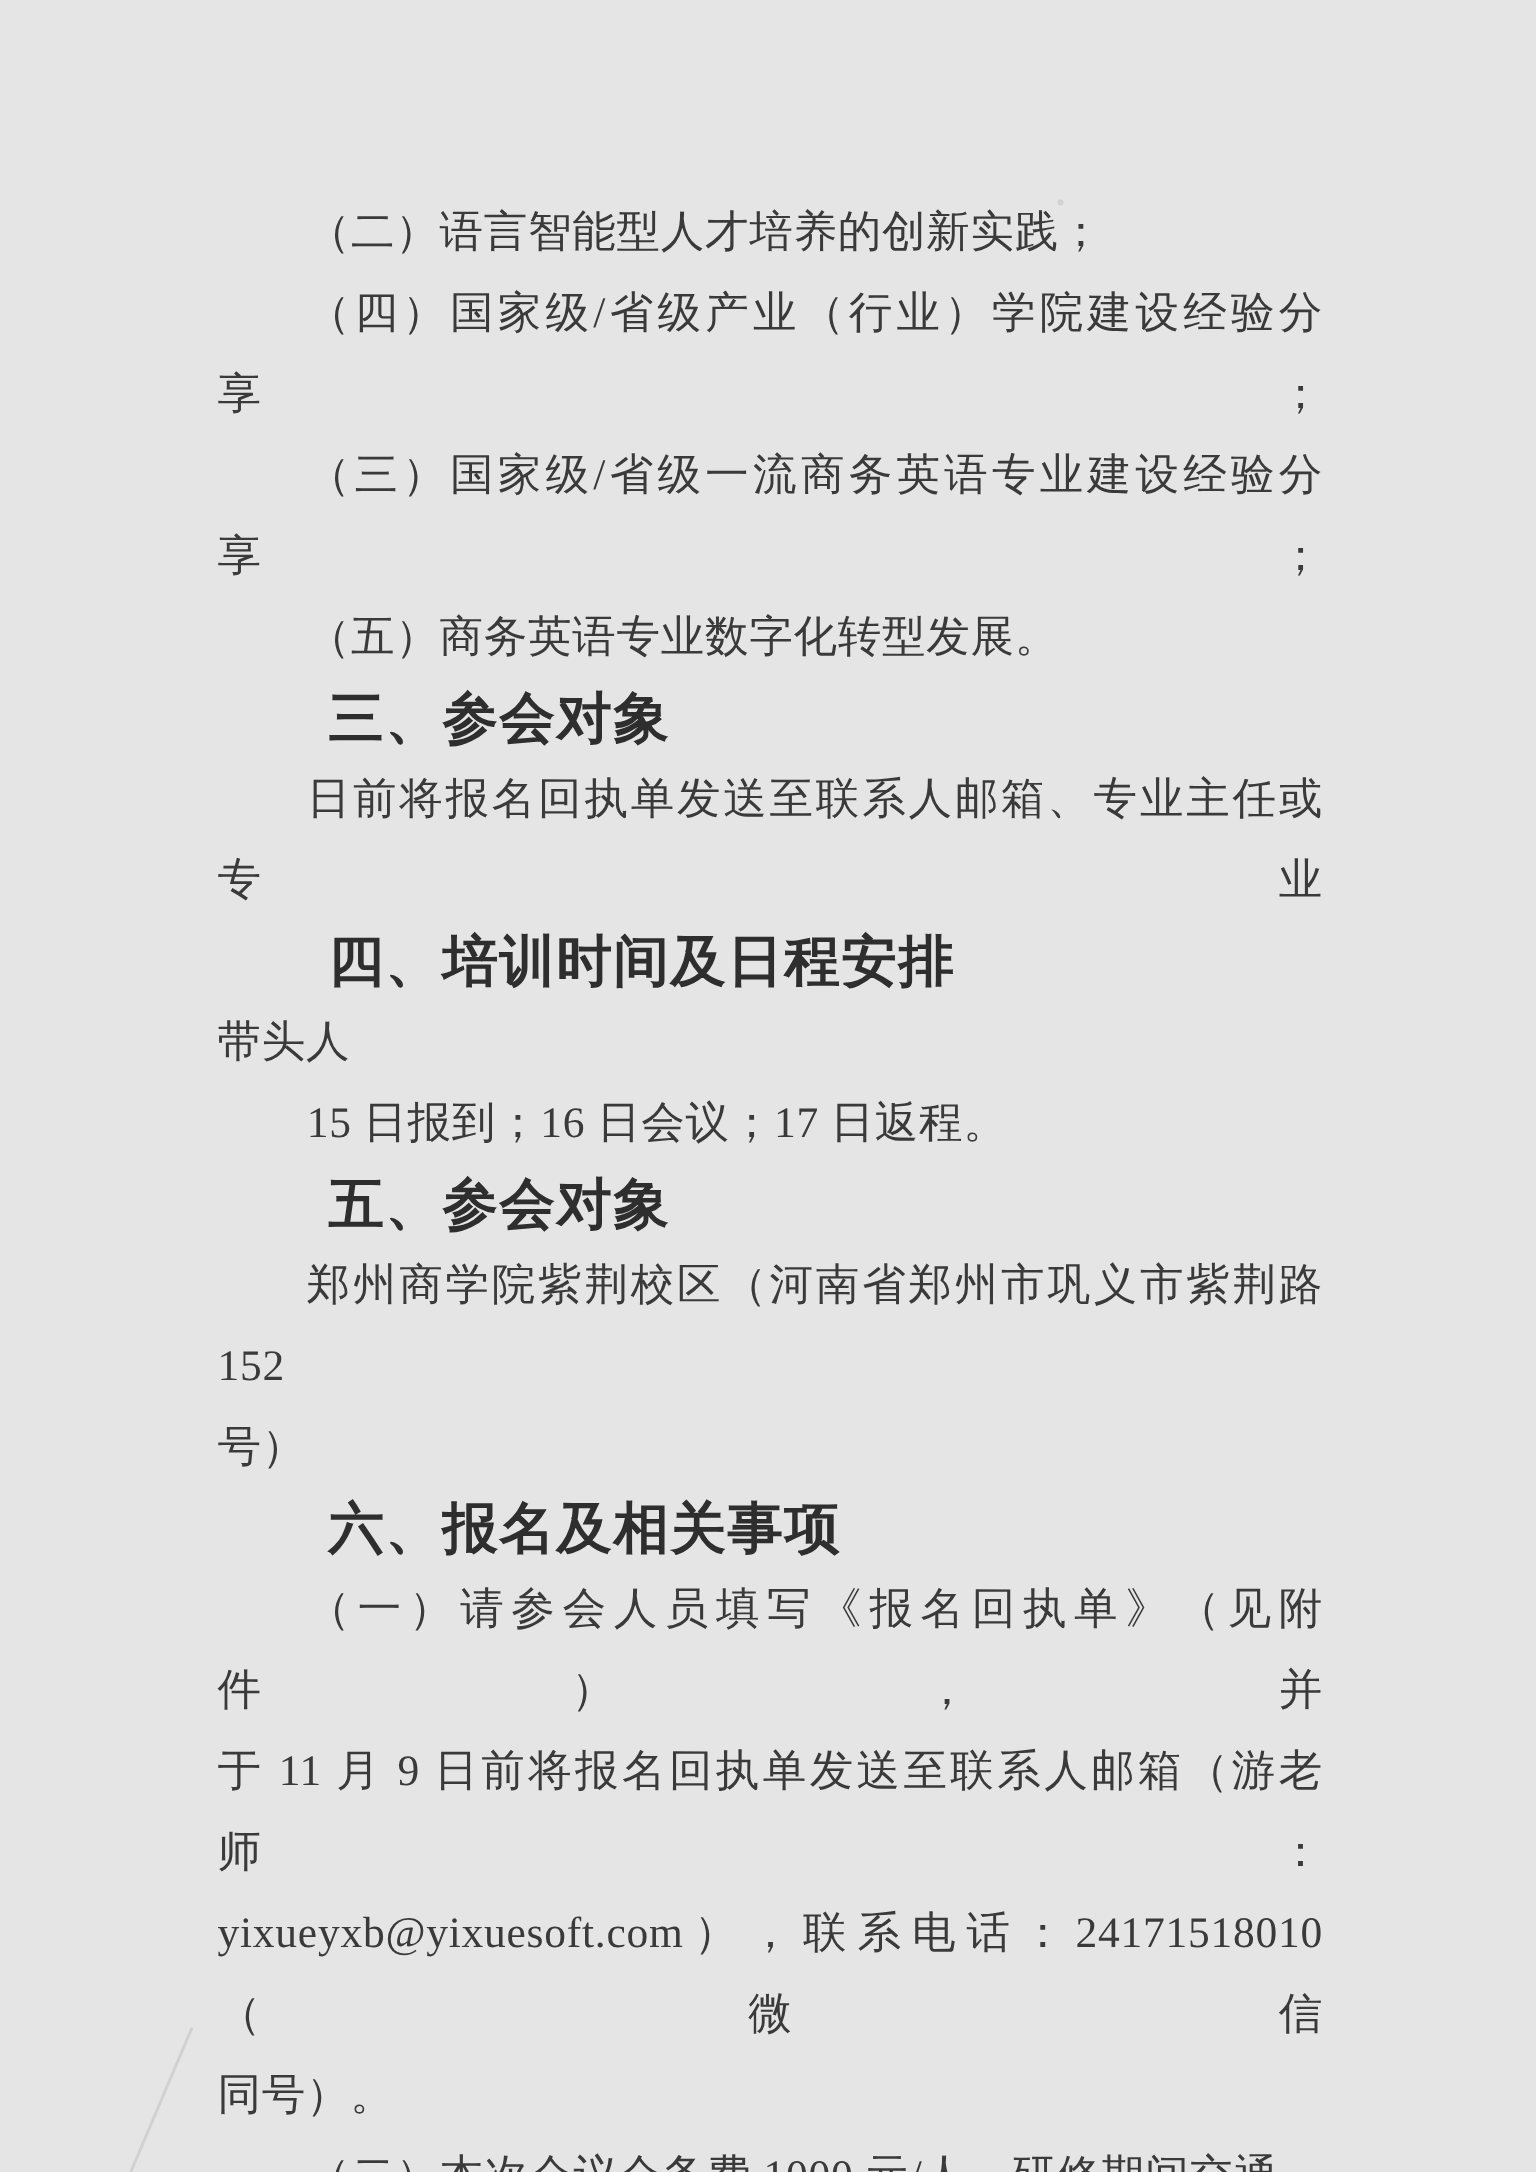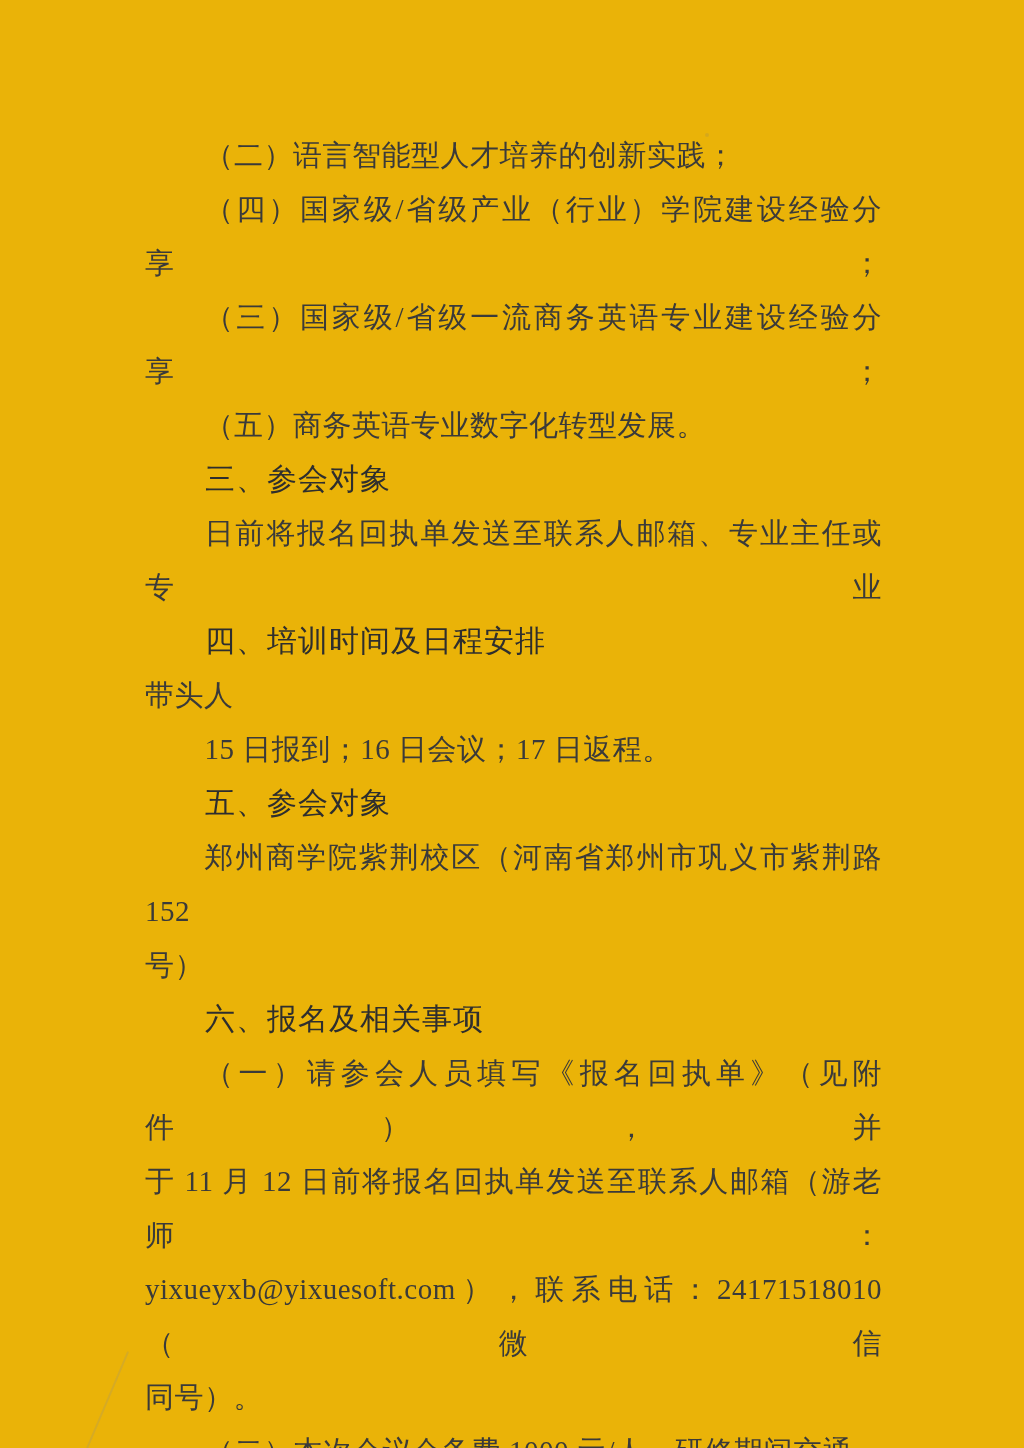--- a/index.html
+++ b/index.html
@@ -7,21 +7,21 @@
     padding: 0;
     width: 1024px;
     height: 1448px;
     background: #fdfdfc;
     overflow: hidden;
   }
   .page {
     position: relative;
     width: 1024px;
     height: 1448px;
-    background: #eab308;
+    background: #e5e5e5;
     font-family: "Liberation Serif", "DejaVu Serif", serif;
     color: #3a3a3a;
   }
   .content {
     position: absolute;
     left: 145px;
     top: 128px;
     width: 737px;
   }
   .line {
@@ -34,22 +34,22 @@
   .line.indent {
     text-indent: 2.05em;
   }
   .line.fill {
     white-space: normal;
     text-align: justify;
     text-align-last: justify;
   }
   .line.heading {
     font-family: "Liberation Sans", "DejaVu Sans", sans-serif;
-    font-weight: 400;
-    font-size: 30px;
+    font-weight: 700;
+    font-size: 37px;
     color: #2e2e2e;
     text-indent: 2em;
     letter-spacing: 1px;
   }
   .scan-artifact {
     position: absolute;
     left: 129px;
     top: 1352px;
     width: 105px;
     height: 2px;
@@ -80,21 +80,21 @@
     <div class="line heading">三、参会对象</div>
     <div class="line indent fill">日前将报名回执单发送至联系人邮箱、专业主任或专业</div>
     <div class="line heading">四、培训时间及日程安排</div>
     <div class="line">带头人</div>
     <div class="line indent">15 日报到；16 日会议；17 日返程。</div>
     <div class="line heading">五、参会对象</div>
     <div class="line indent fill">郑州商学院紫荆校区（河南省郑州市巩义市紫荆路 152</div>
     <div class="line">号）</div>
     <div class="line heading">六、报名及相关事项</div>
     <div class="line indent fill">（一）请参会人员填写《报名回执单》（见附件），并</div>
-    <div class="line fill">于 11 月 12 日前将报名回执单发送至联系人邮箱（游老师：</div>
+    <div class="line fill">于 11 月 9 日前将报名回执单发送至联系人邮箱（游老师：</div>
     <div class="line fill">yixueyxb@yixuesoft.com），联系电话：24171518010（微信</div>
     <div class="line">同号）。</div>
     <div class="line indent fill">（二）本次会议会务费 1000 元/人，研修期间交通、食</div>
 
   </div>
   <div class="scan-artifact"></div>
   <div class="scan-speck"></div>
 </div>
 
 </body></html>

